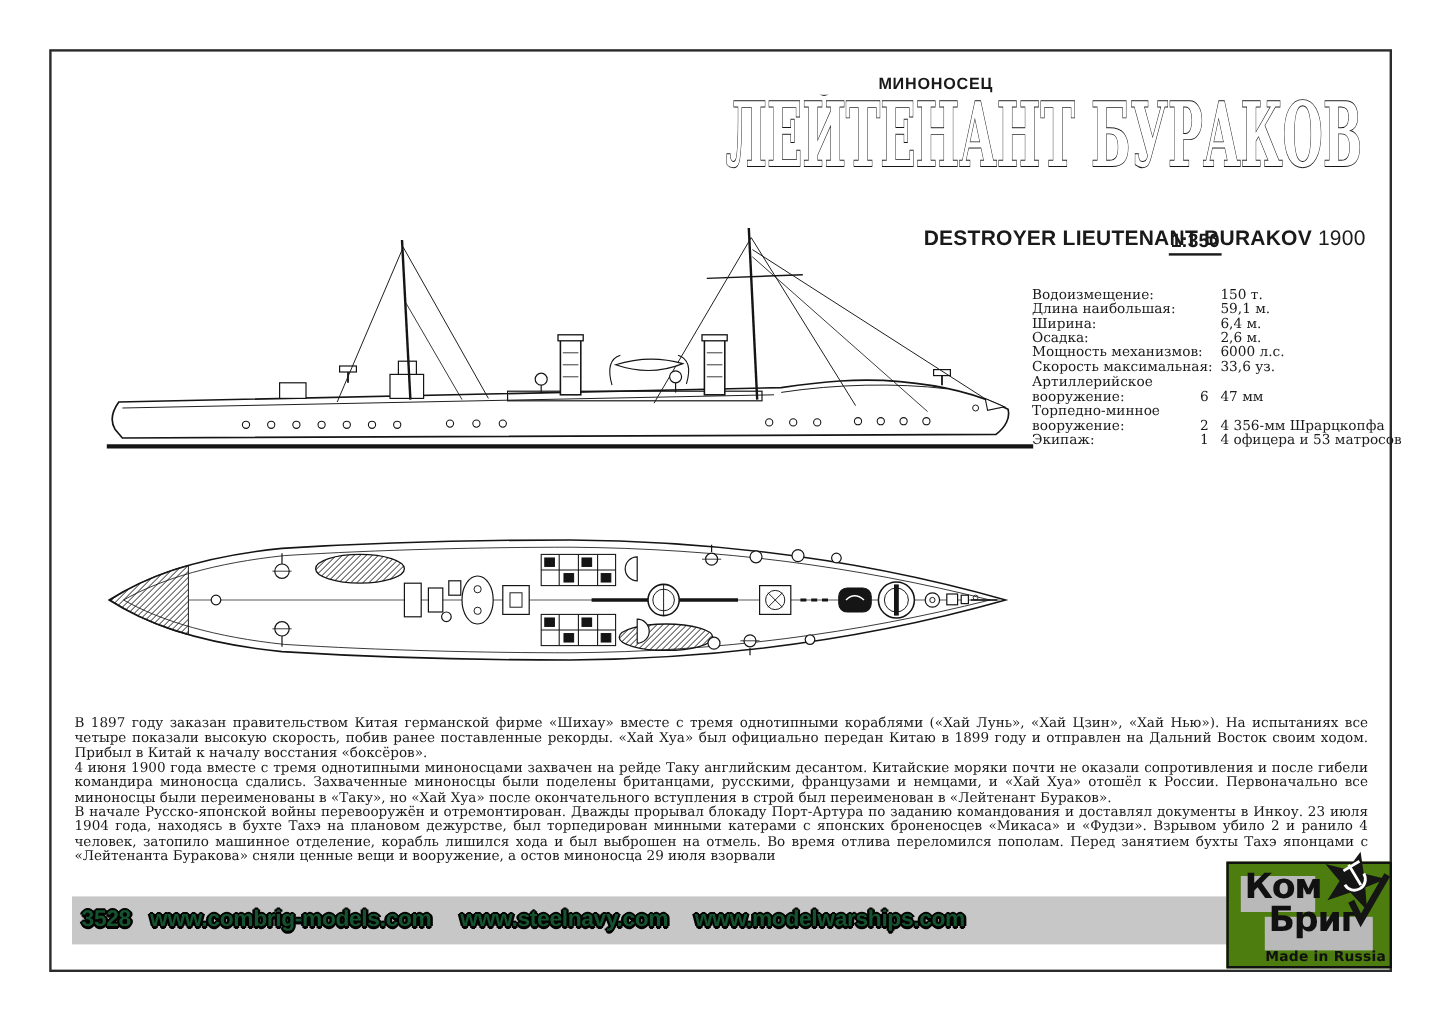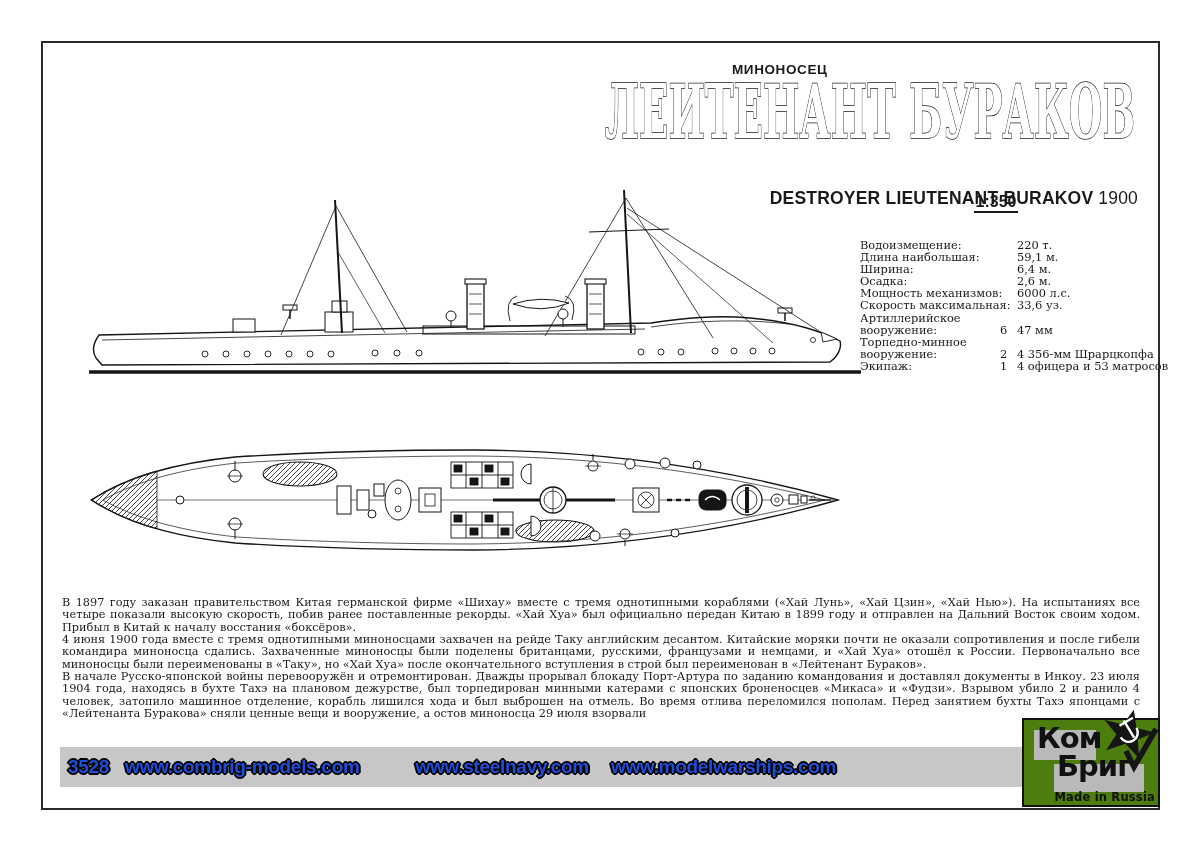--- a/index.html
+++ b/index.html
@@ -47,30 +47,30 @@
   .history{
     position:absolute;left:62px;top:597px;width:1078px;
     font-size:11.3px;line-height:12.35px;text-align:justify;
   }
   .history p{margin:0;}
   
   .footer-bar{
     position:absolute;left:60px;top:747px;width:1002px;height:40px;
     background:#c7c7c7;display:flex;align-items:center;white-space:nowrap;
     font-family:"Liberation Sans", sans-serif;font-weight:bold;font-size:19px;
-    color:#1d4ed8;z-index:1;letter-spacing:-.3px;
+    color:#14532d;z-index:1;letter-spacing:-.3px;
   }
   .outlined{
     text-shadow:-2px 0 #000,2px 0 #000,0 -2px #000,0 2px #000,
       -1px -1px #000,1px -1px #000,-1px 1px #000,1px 1px #000;
   }
   .fb-kit{margin-left:8px;}
   .fb-info{margin-left:14px;}
   .fb-url1{margin-left:16px;}
-  .fb-url2{margin-left:56px;}
+  .fb-url2{margin-left:24px;}
   .fb-url3{margin-left:22px;}
   
   .logo{
     position:absolute;left:1022px;top:718px;width:134px;height:85px;
     background:#4d7c0f;border:2.5px solid #111;z-index:3;
     font-family:"DejaVu Sans", sans-serif;
   }
   .logo .sh1{position:absolute;left:10px;top:10px;width:62px;height:30px;background:#b9b9b9;}
   .logo .sh2{position:absolute;left:30px;top:44px;width:90px;height:28px;background:#b9b9b9;}
   .logo .t1{position:absolute;left:13px;top:1px;font-weight:bold;font-size:29px;letter-spacing:-1px;color:#111;}
@@ -99,21 +99,21 @@
 
 <div class="scale-line">
   <span>1:350</span>
 </div>
 
 <div class="specs">
   <div class="spec-row">
       <div class="spec-main">
         <span class="spec-label">Водоизмещение:</span>
         <span class="spec-num"></span>
-        <span class="spec-val">220 т.</span>
+        <span class="spec-val">150 т.</span>
       </div>
     </div>
   <div class="spec-row">
       <div class="spec-main">
         <span class="spec-label">Длина наибольшая:</span>
         <span class="spec-num"></span>
         <span class="spec-val">59,1 м.</span>
       </div>
     </div>
   <div class="spec-row">

